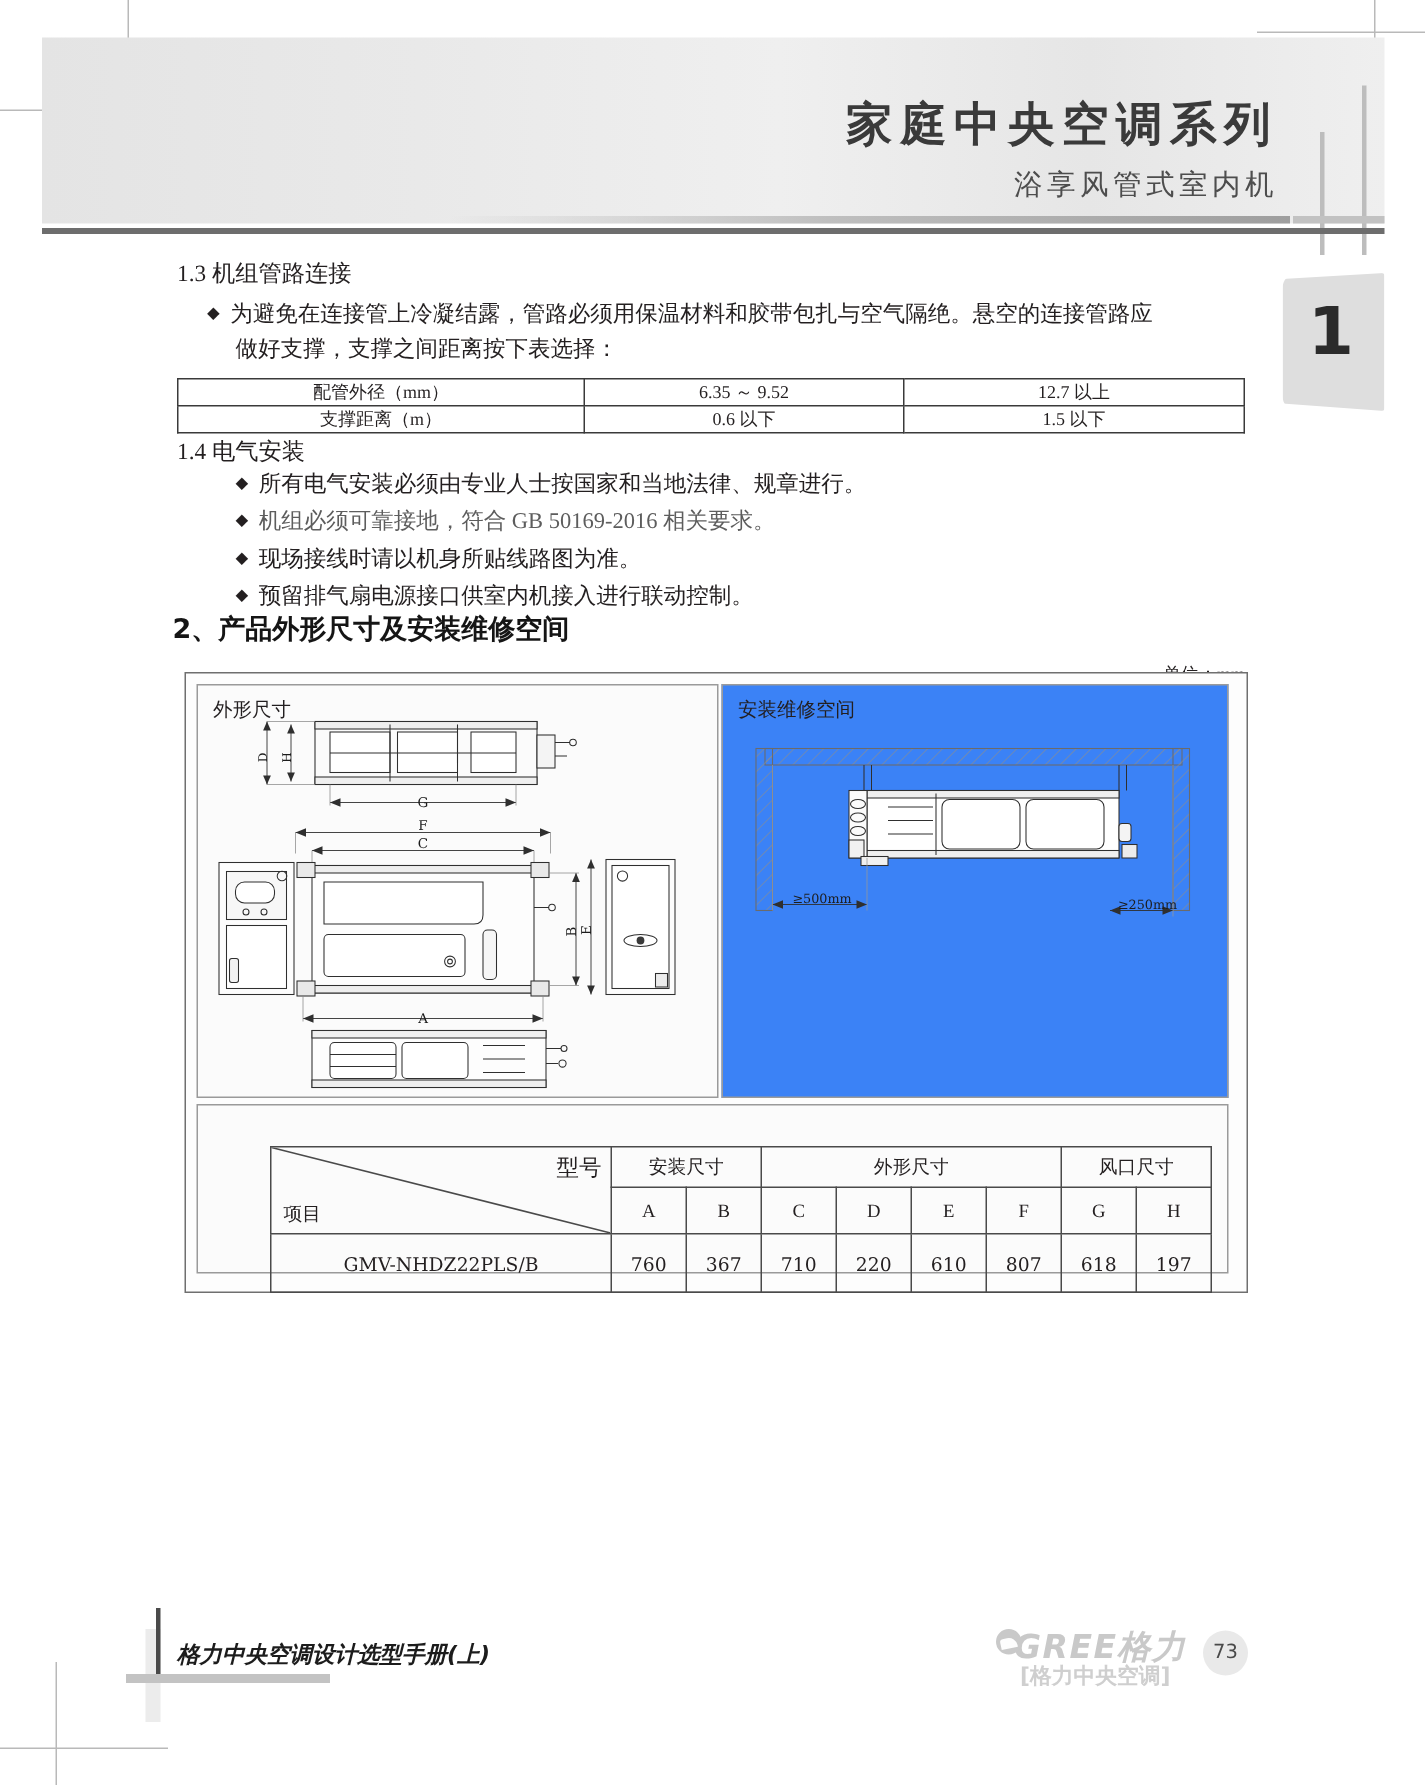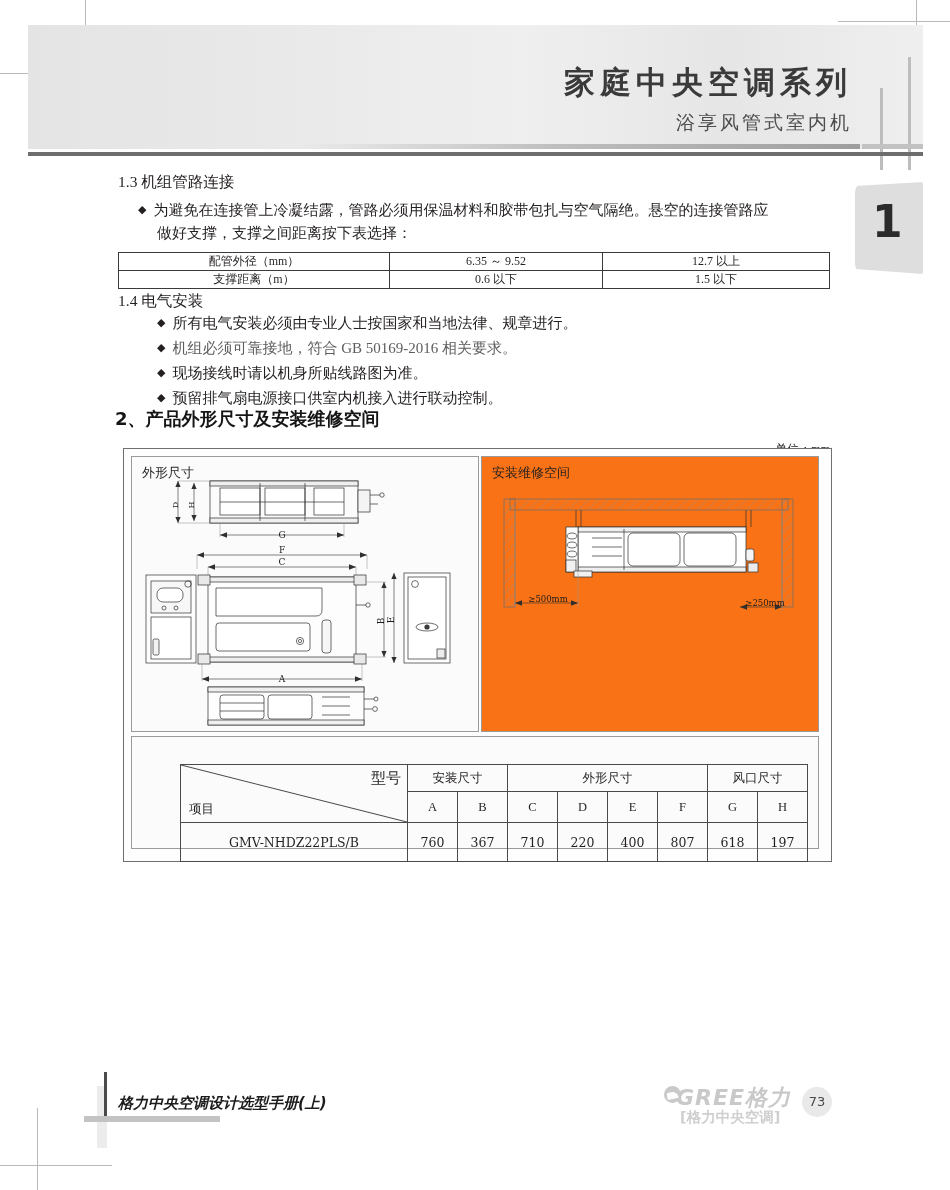--- a/index.html
+++ b/index.html
@@ -48,21 +48,21 @@
   #sec2-head{position:absolute;left:115px;top:407px;font-size:18px;font-weight:700;
       font-family:"DejaVu Sans","Liberation Sans",sans-serif;color:#151515;letter-spacing:0px;}
   #unit-label{position:absolute;right:120px;top:441px;font-size:12px;color:#231f20;}
 
   
   #diagram-frame{position:absolute;left:123px;top:448px;width:707px;height:412px;
       border:1px solid #6f6f6f;background:#fdfdfd;}
   #panel-left{position:absolute;left:7px;top:7px;width:346px;height:274px;
       border:1px solid #9a9a9a;background:#fbfbfb;}
   #panel-right{position:absolute;left:357px;top:7px;width:336px;height:274px;
-      border:1px solid #9a9a9a;background:#f97316;}
+      border:1px solid #9a9a9a;background:#3b82f6;}
   .panel-cap{position:absolute;left:10px;top:7px;font-size:13px;color:#231f20;}
   #lower-panel{position:absolute;left:7px;top:287px;width:686px;height:111px;
       border:1px solid #9a9a9a;background:#fbfbfb;}
   #lower-cap{position:absolute;left:8px;top:6px;font-size:12.5px;font-weight:700;
       font-family:"DejaVu Sans","Liberation Sans",sans-serif;color:#1a1a1a;white-space:nowrap;}
 
   
   #dim-table{position:absolute;left:48px;top:27px;border-collapse:collapse;}
   #dim-table td,#dim-table th{border:1px solid #4a4a4a;font-size:12.5px;text-align:center;
       color:#231f20;font-weight:normal;padding:0;}
@@ -367,21 +367,21 @@
         <td class="sub-head dim-cell">F</td>
         <td class="sub-head dim-cell">G</td>
         <td class="sub-head dim-cell">H</td>
       </tr>
       <tr>
         <td class="model-cell">GMV-NHDZ22PLS/B</td>
         <td class="model-cell">760</td>
         <td class="model-cell">367</td>
         <td class="model-cell">710</td>
         <td class="model-cell">220</td>
-        <td class="model-cell">400</td>
+        <td class="model-cell">610</td>
         <td class="model-cell">807</td>
         <td class="model-cell">618</td>
         <td class="model-cell">197</td>
       </tr>
     </tbody>
       </table>
   </div>
 </div>
 
 <div id="footer-grayline"></div>

